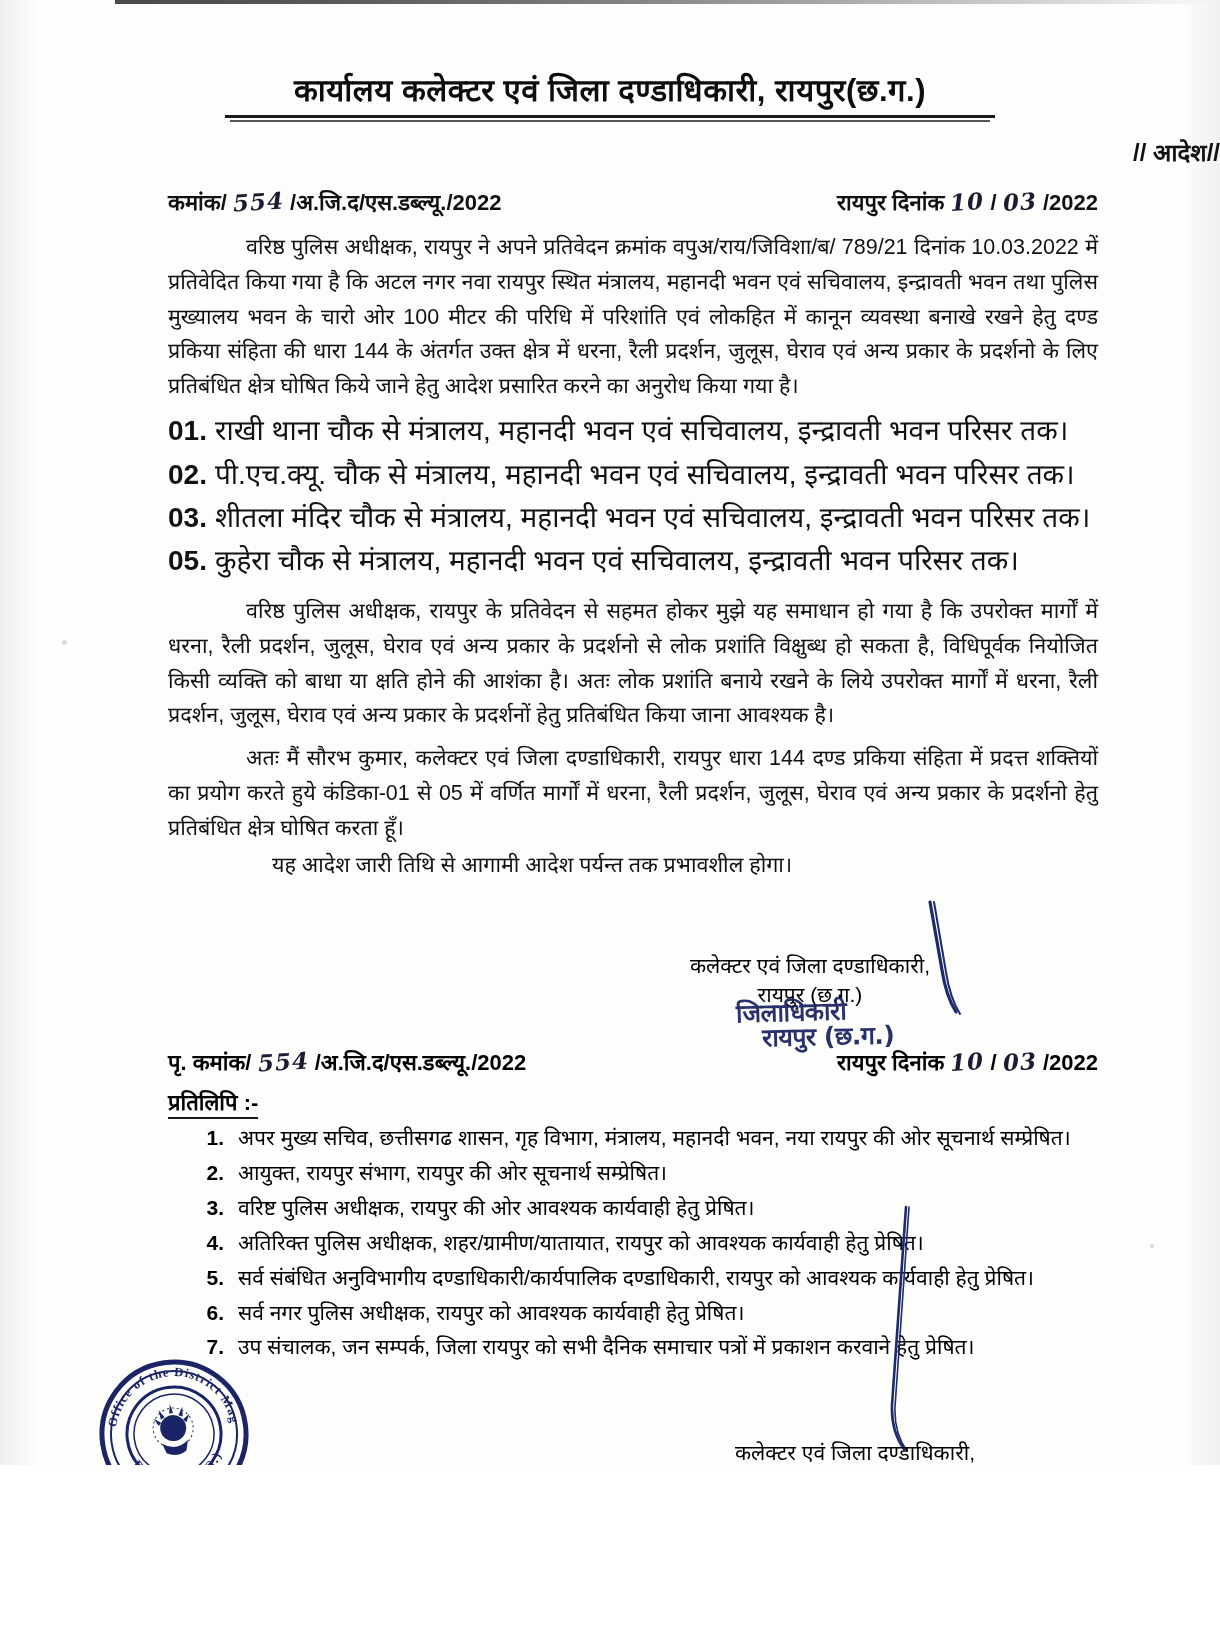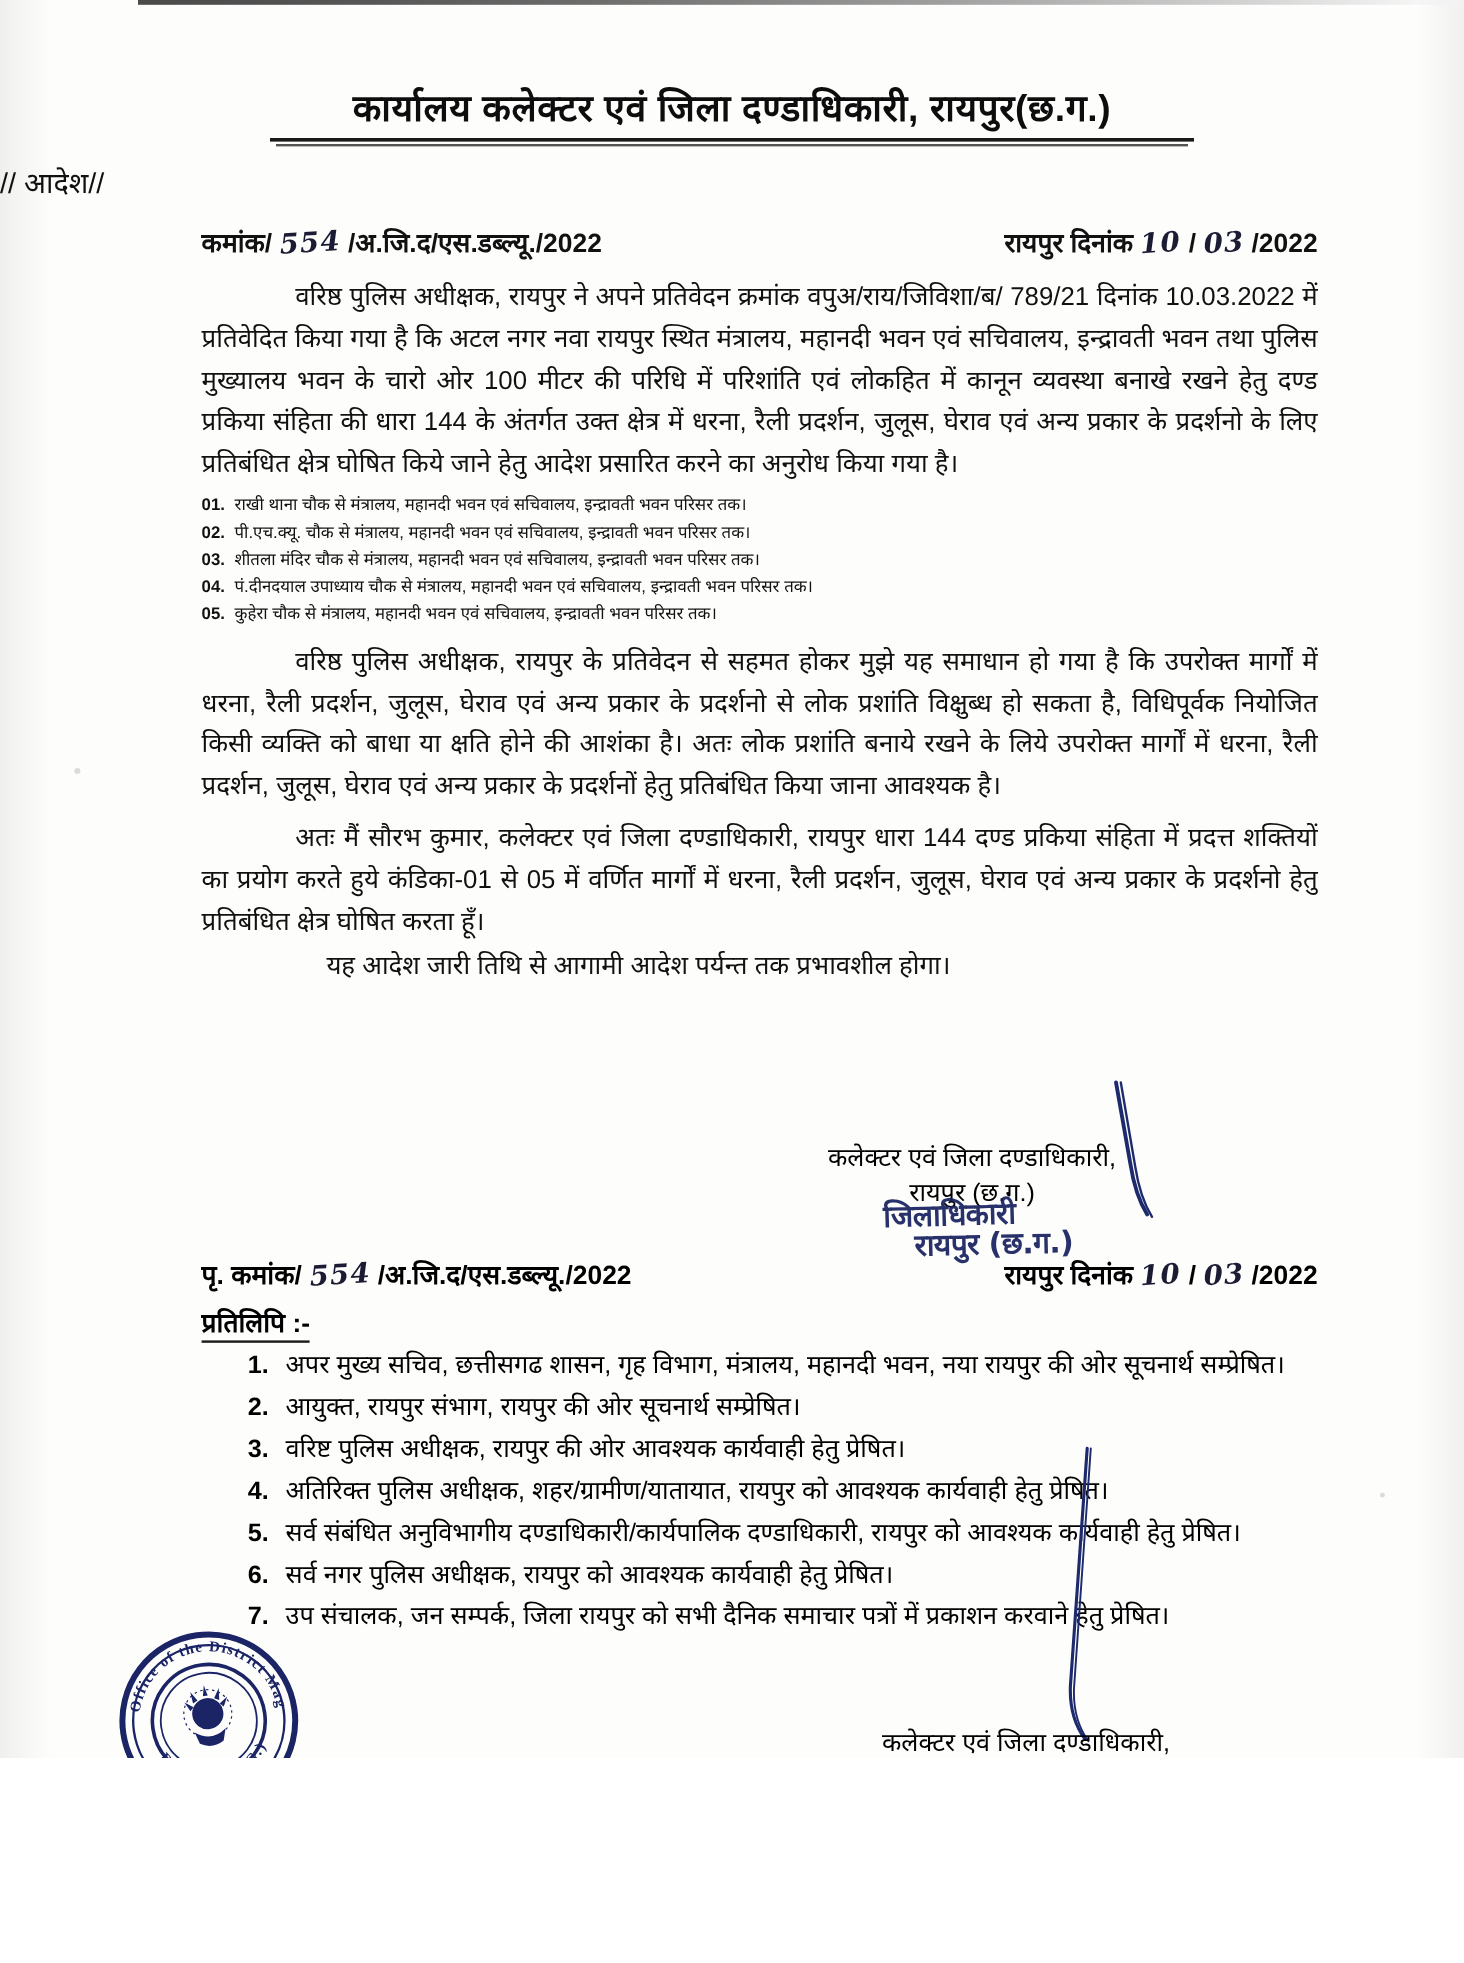--- a/index.html
+++ b/index.html
@@ -65,23 +65,23 @@
     background: #1a1a1a;
     margin: 5px auto 0 auto;
   }
   .title-underline.second {
     width: 760px;
     height: 2px;
     margin-top: 2px;
     background: #555;
   }
   .order-word {
-    text-align: left;
+    text-align: right;
     font-size: 24px;
-    font-weight: 400;
+    font-weight: 700;
     margin-top: 13px;
   }
 
   .refline {
     display: flex;
     justify-content: space-between;
     align-items: baseline;
     margin: 18px 0 0 0;
     padding: 0 122px 0 168px;
     font-size: 22px;
@@ -102,21 +102,21 @@
     padding: 14px 122px 0 168px;
     font-size: 21.5px;
     line-height: 1.62;
     text-align: justify;
     text-justify: inter-word;
   }
   .para { margin: 0 0 0 0; text-indent: 78px; }
 
   .routes {
     padding: 6px 122px 0 168px;
-    font-size: 14px;
+    font-size: 28px;
     line-height: 1.48;
   }
   .route-item { display: flex; gap: 8px; margin-bottom: 2px; }
   .route-num { flex: 0 0 auto; font-weight: 600; }
   .route-text { flex: 1 1 auto; }
 
   
   .sigblock1 {
     position: absolute;
     top: 952px; left: 0; width: 1220px;
@@ -230,24 +230,20 @@
         <span class="route-num">01.</span>
         <span class="route-text">राखी थाना चौक से मंत्रालय, महानदी भवन एवं सचिवालय, इन्द्रावती भवन परिसर तक।</span>
       </div>
       <div class="route-item">
         <span class="route-num">02.</span>
         <span class="route-text">पी.एच.क्यू. चौक से मंत्रालय, महानदी भवन एवं सचिवालय, इन्द्रावती भवन परिसर तक।</span>
       </div>
       <div class="route-item">
         <span class="route-num">03.</span>
         <span class="route-text">शीतला मंदिर चौक से मंत्रालय, महानदी भवन एवं सचिवालय, इन्द्रावती भवन परिसर तक।</span>
-      </div>
-      <div class="route-item">
-        <span class="route-num">04.</span>
-        <span class="route-text">पं.दीनदयाल उपाध्याय चौक से मंत्रालय, महानदी भवन एवं सचिवालय, इन्द्रावती भवन परिसर तक।</span>
       </div>
       <div class="route-item">
         <span class="route-num">05.</span>
         <span class="route-text">कुहेरा चौक से मंत्रालय, महानदी भवन एवं सचिवालय, इन्द्रावती भवन परिसर तक।</span>
       </div>
     </div>
 
     <div class="body" style="padding-top:10px;">
       <p class="para">वरिष्ठ पुलिस अधीक्षक, रायपुर के प्रतिवेदन से सहमत होकर मुझे यह समाधान हो गया है कि उपरोक्त मार्गों में धरना, रैली प्रदर्शन, जुलूस, घेराव एवं अन्य प्रकार के प्रदर्शनो से लोक प्रशांति विक्षुब्ध हो सकता है, विधिपूर्वक नियोजित किसी व्यक्ति को बाधा या क्षति होने की आशंका है। अतः लोक प्रशांति बनाये रखने के लिये उपरोक्त मार्गों में धरना, रैली प्रदर्शन, जुलूस, घेराव एवं अन्य प्रकार के प्रदर्शनों हेतु प्रतिबंधित किया जाना आवश्यक है।</p>
     </div>

